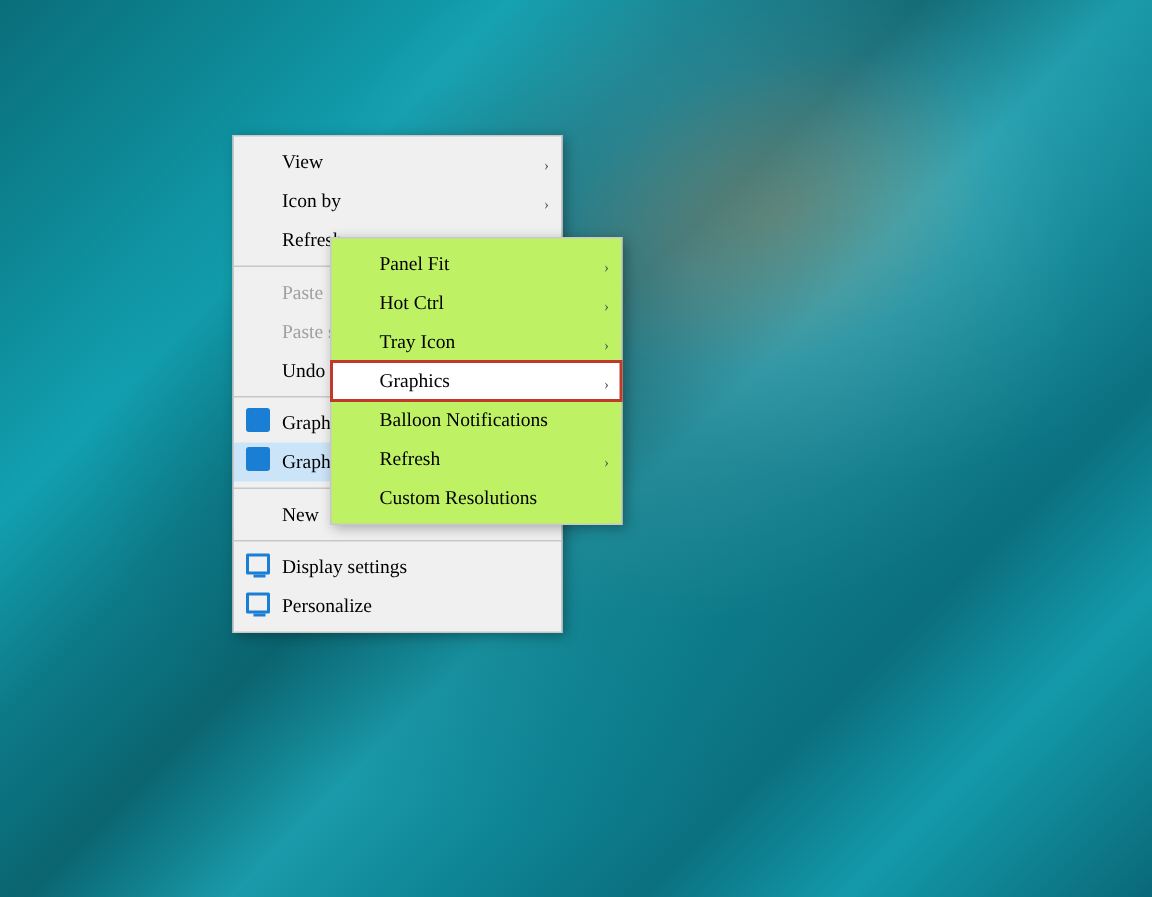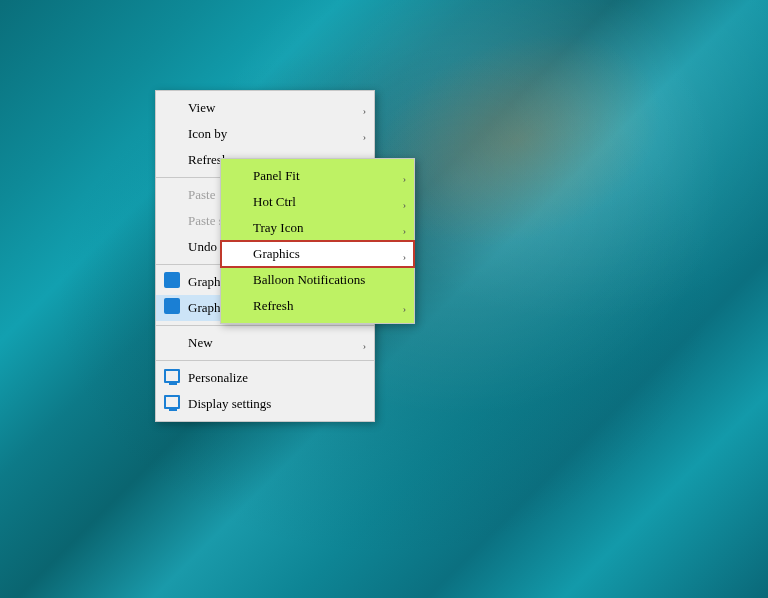--- a/index.html
+++ b/index.html
@@ -225,28 +225,28 @@
       <span>New</span>
       <span class="arrow">›</span>
     </div>
 
     <div class="menu-divider"></div>
 
     <div class="menu-item">
       <span class="icon">
         <div class="icon-monitor"></div>
       </span>
+      <span>Display settings</span>
+    </div>
+
+    <div class="menu-item">
+      <span class="icon">
+        <div class="icon-monitor"></div>
+      </span>
       <span>Personalize</span>
-    </div>
-
-    <div class="menu-item">
-      <span class="icon">
-        <div class="icon-monitor"></div>
-      </span>
-      <span>Display settings</span>
     </div>
 
   </div>
 </div>
 
 <div class="submenu-container">
   <div class="submenu">
 
     <div class="menu-item">
       <span>Panel Fit</span>
@@ -270,15 +270,18 @@
 
     <div class="menu-item">
       <span>Balloon Notifications</span>
     </div>
 
     <div class="menu-item">
       <span>Refresh</span>
       <span class="arrow">›</span>
     </div>
 
+    <div class="menu-item">
+      <span>Custom Resolutions</span>
+    </div>
 
   </div>
 </div>
 
 </body></html>

